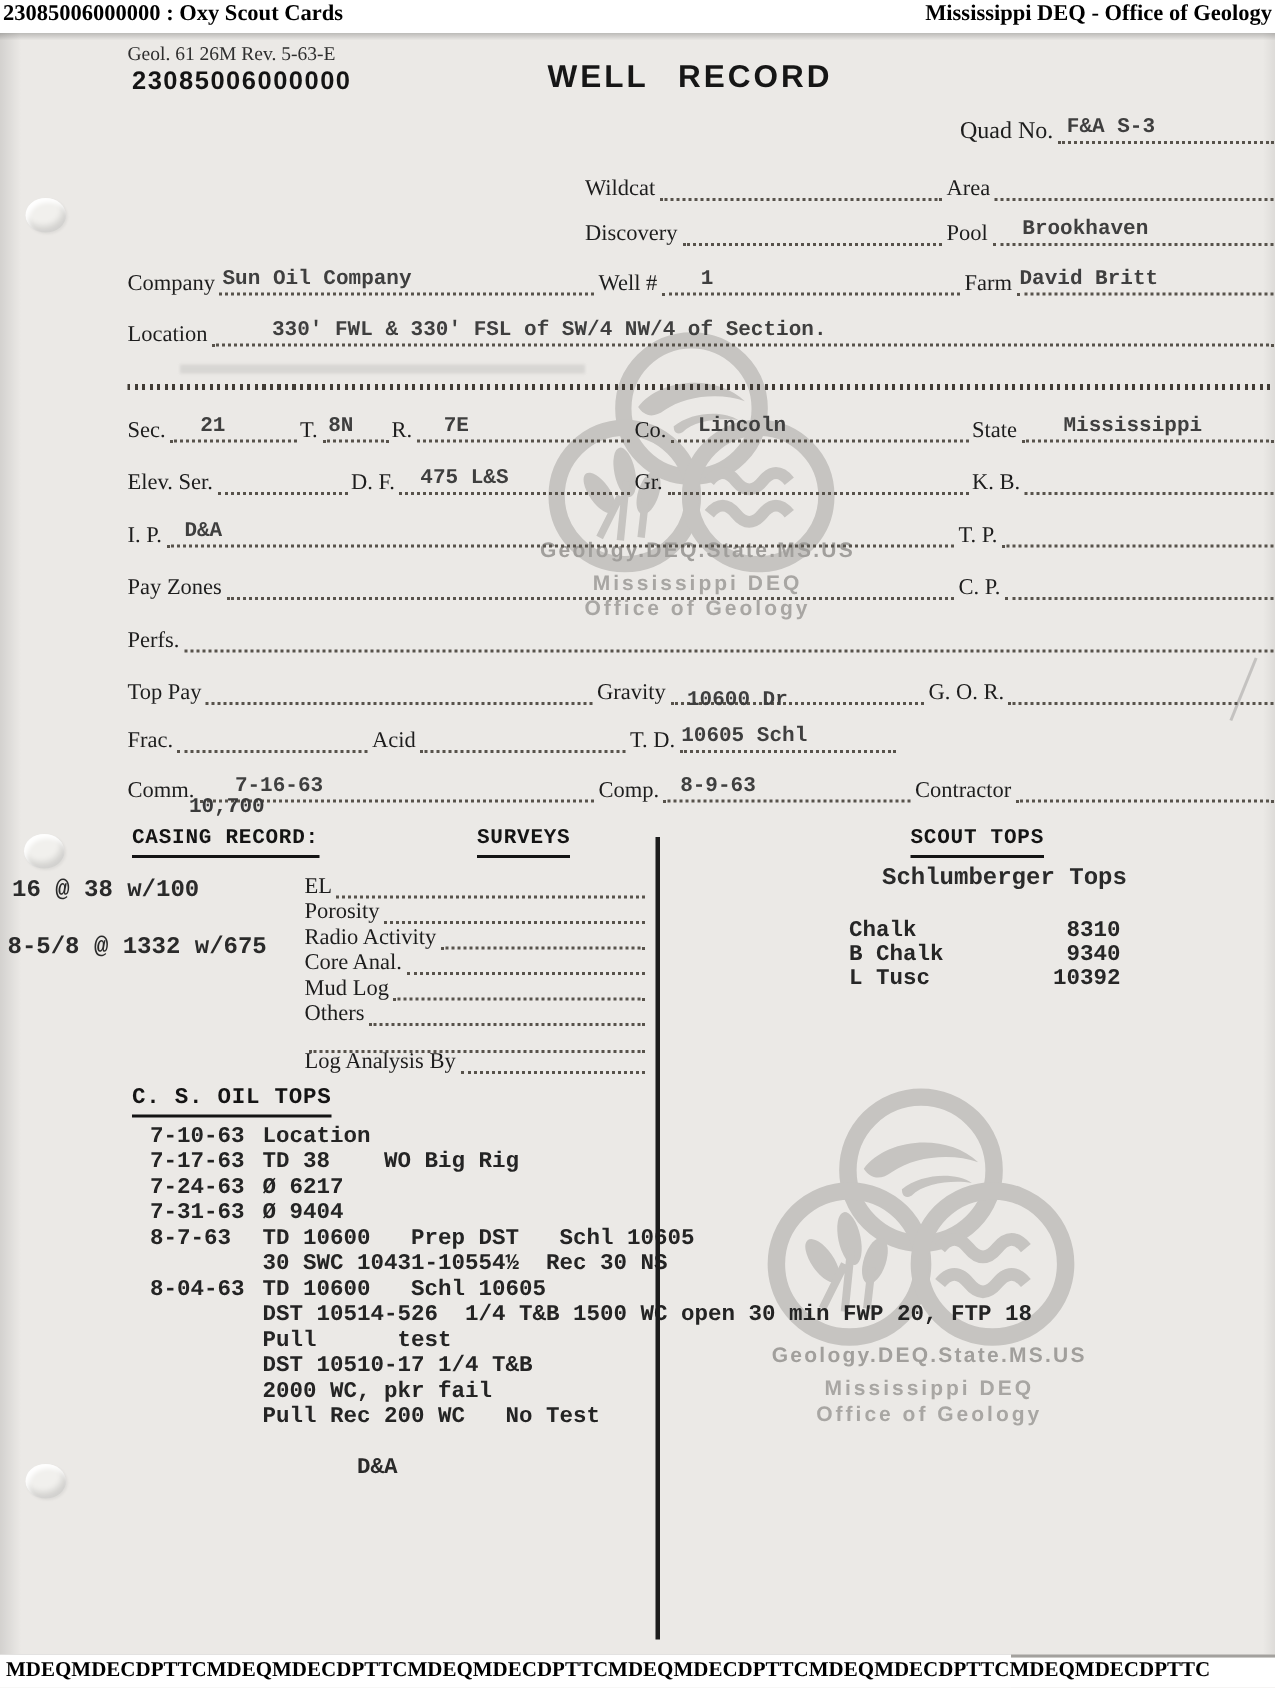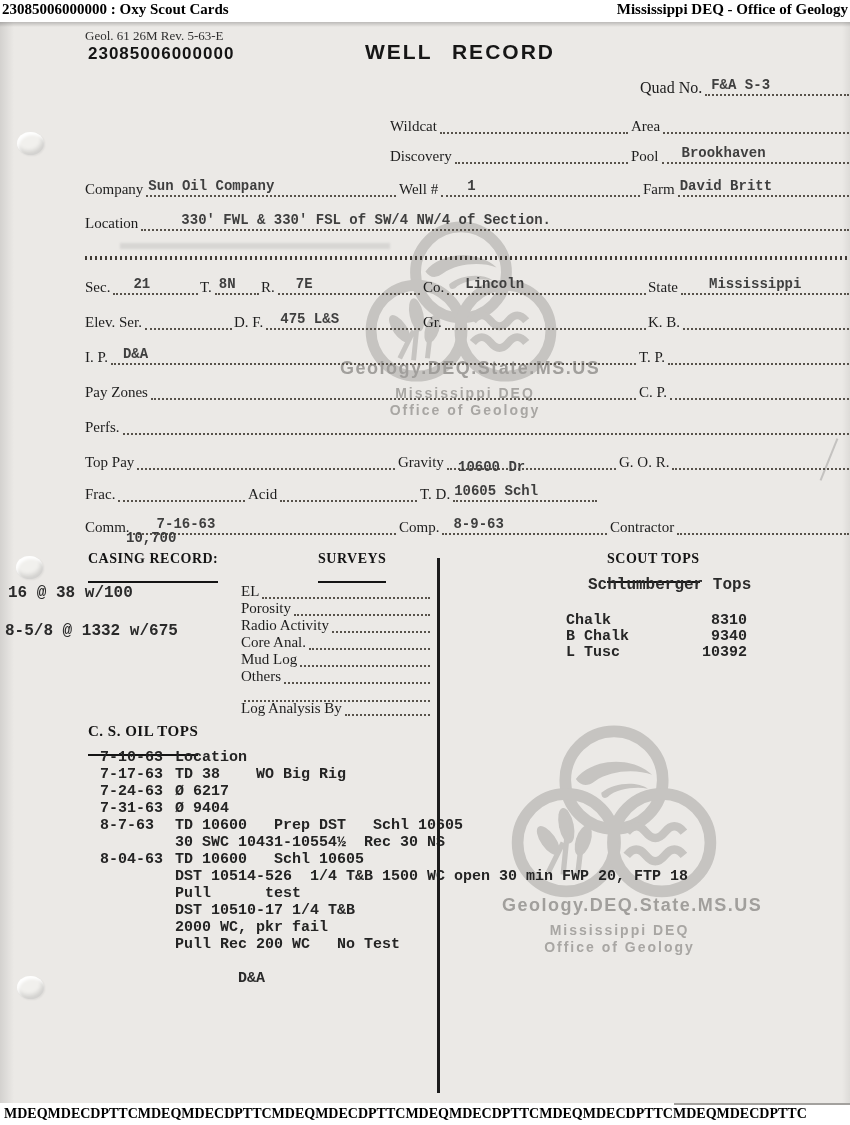--- a/index.html
+++ b/index.html
@@ -28,39 +28,39 @@
   .lab{font-family:"Liberation Serif",serif;font-size:15px;color:#1d1d1d;white-space:pre;line-height:16px;}
   .lab.big{font-size:16px;}
   .lead{flex:1;border-bottom:2px dotted #57524b;height:15px;margin-left:3px;position:relative;}
   .val{position:absolute;bottom:1px;font-family:"Liberation Mono",monospace;font-weight:700;font-size:14px;color:#3f3f3f;white-space:pre;}
   .typed{font-family:"Liberation Mono",monospace;font-weight:700;white-space:pre;color:#2a2a2a;position:absolute;}
 
   .rule{position:absolute;left:85px;top:234px;width:764px;height:4px;background:repeating-linear-gradient(90deg,#403b35 0 2px,rgba(0,0,0,0) 2px 5px);}
   .smudge{position:absolute;left:120px;top:221px;width:270px;height:6px;background:rgba(100,100,100,.14);filter:blur(1px);}
   .crease{position:absolute;left:828px;top:415px;width:2px;height:45px;background:rgba(80,80,80,.25);transform:rotate(22deg);}
 
-  .shead{position:absolute;font-family:Liberation Serif, serif;font-weight:700;font-size:14px;letter-spacing:.5px;color:#141414;border-bottom:2px solid #141414;padding-bottom:14px;}
+  .shead{position:absolute;font-family:Liberation Mono, monospace;font-weight:700;font-size:14px;letter-spacing:.5px;color:#141414;border-bottom:2px solid #141414;padding-bottom:3px;}
   .vline{position:absolute;left:437px;top:536px;width:3px;height:535px;background:#1c1c1c;}
 
   .srow{position:absolute;left:203px;width:227px;display:flex;align-items:flex-end;height:16px;}
-  .srow .lab{font-size:15px;margin-left:38px;}
+  .srow .lab{font-size:15px;}
   .srow .lead{height:13px;border-bottom:2px dotted #57524b;}
 
   .trow{position:absolute;left:566px;width:181px;display:flex;justify-content:space-between;font-family:"Liberation Mono",monospace;font-weight:700;font-size:15px;color:#262626;}
 
   .orow{position:absolute;left:100px;font-family:"Liberation Mono",monospace;font-weight:700;font-size:15px;color:#242424;white-space:pre;}
   .orow .od{display:inline-block;width:75px;}
 
   .hole{position:absolute;width:27px;height:23px;border-radius:50%;background:#f1f0ed;
     box-shadow:inset 2px 3px 3px rgba(255,255,255,.95),inset -2px -4px 4px rgba(0,0,0,.13),1px 1px 2px rgba(0,0,0,.06);}
 
   
   .wm{position:absolute;opacity:.6;}
   .wm-text{position:absolute;text-align:center;}
-  .wm-text .l1{font-family:"Liberation Sans",sans-serif;font-weight:600;font-size:18px;letter-spacing:1.5px;color:#a19f9c;}
+  .wm-text .l1{font-family:"Liberation Sans",sans-serif;font-weight:600;font-size:14px;letter-spacing:1.5px;color:#a19f9c;}
   .wm-text .l2{font-family:"Liberation Sans",sans-serif;font-weight:600;font-size:14px;letter-spacing:2px;color:#a8a6a3;margin-top:6px;}
   .wm-text .l3{font-family:"Liberation Sans",sans-serif;font-weight:600;font-size:14px;letter-spacing:2px;color:#a8a6a3;margin-top:1px;}
 </style>
 </head>
 <body>
 
 <svg width="0" height="0" style="position:absolute">
   <symbol id="deq-logo" viewBox="0 0 200 168">
     <g fill="none" stroke="#aeaca9" stroke-width="11">
       <circle cx="100" cy="53" r="46"></circle>

